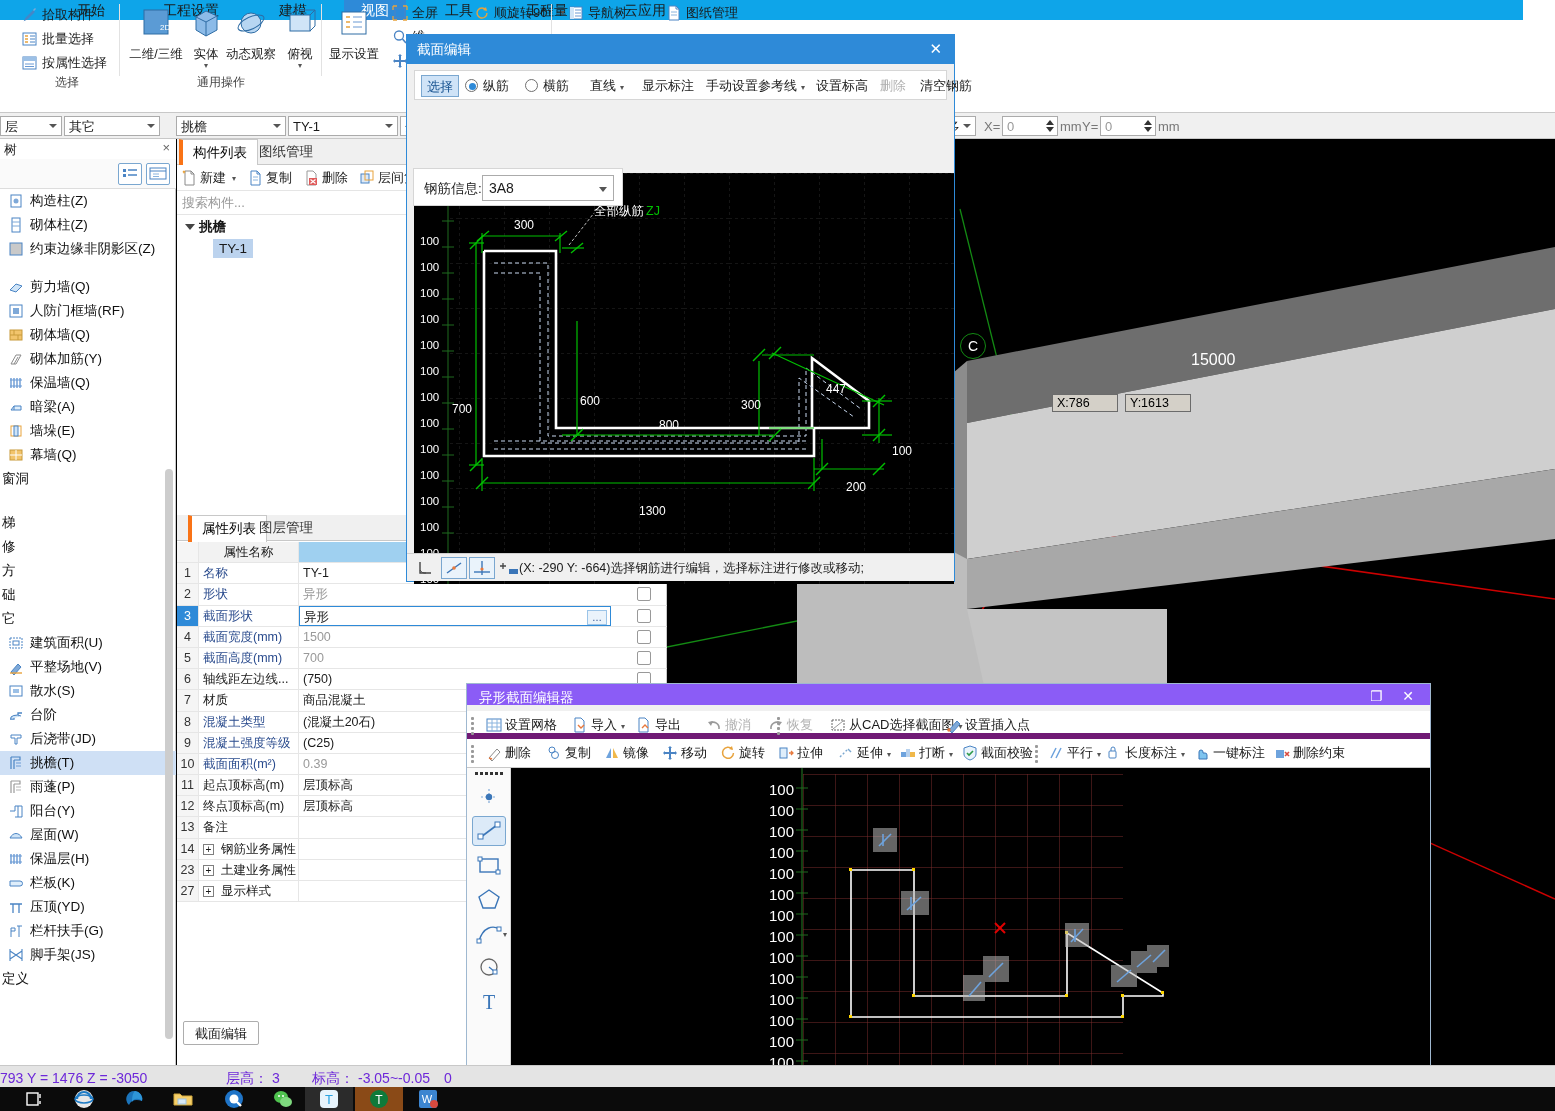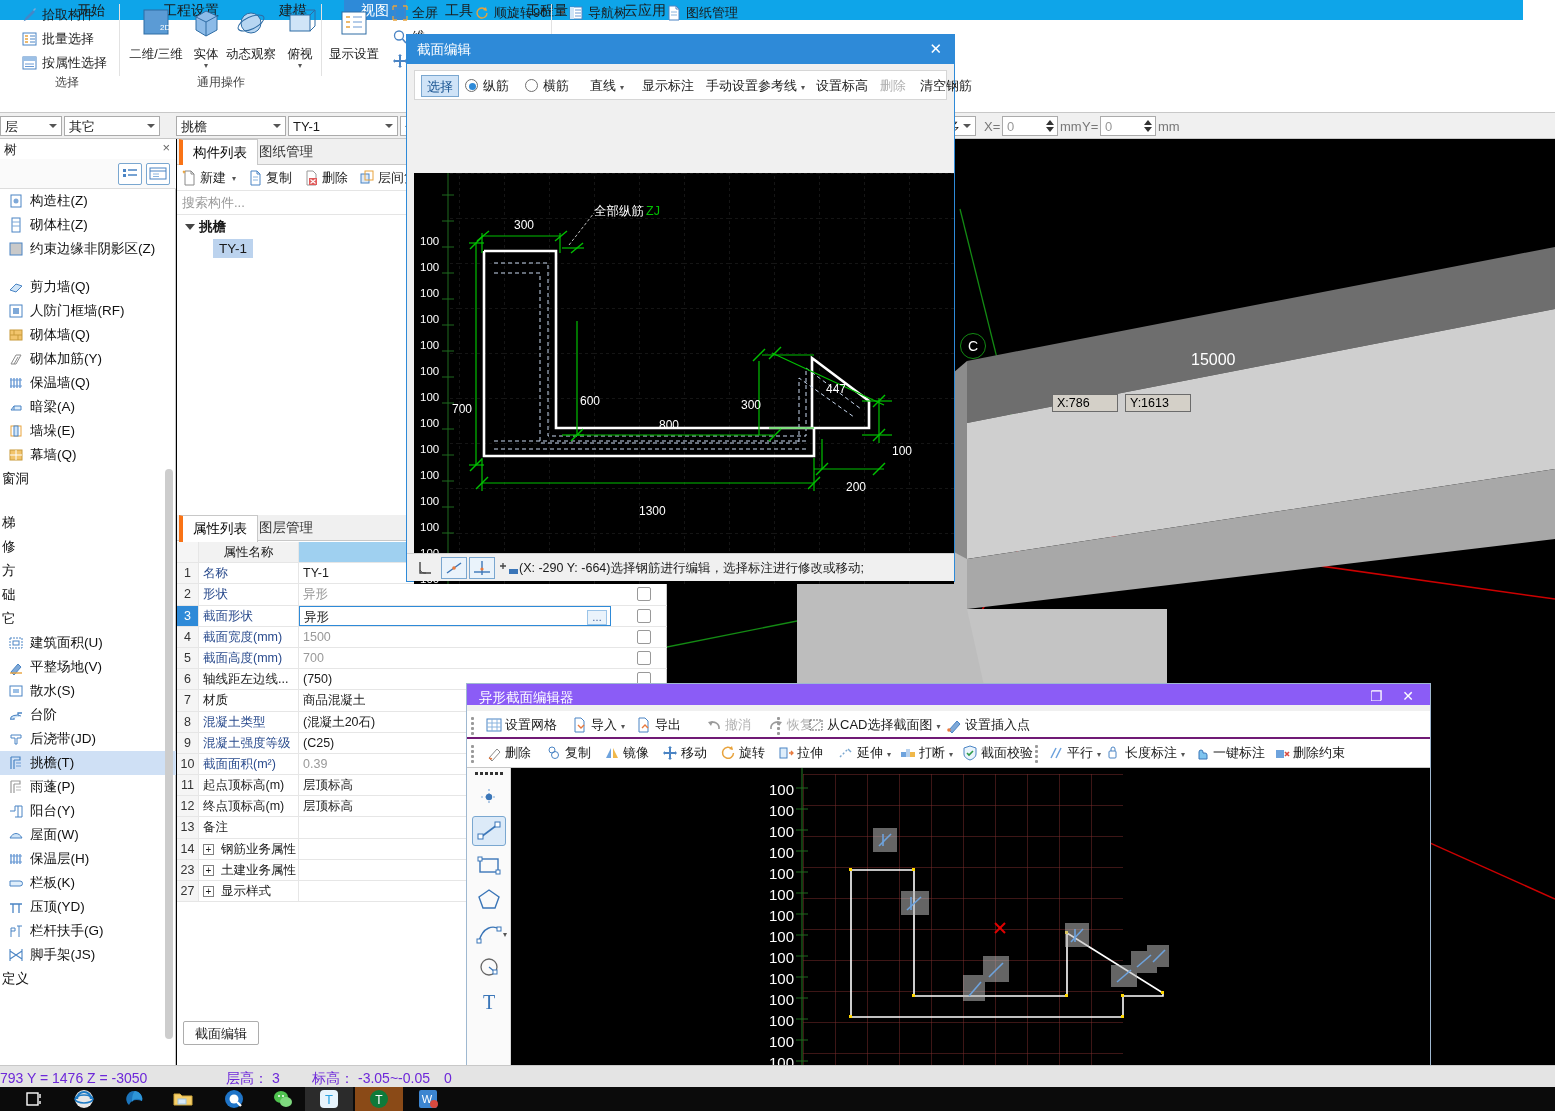--- a/index.html
+++ b/index.html
@@ -157,21 +157,21 @@
   .sbtn { position:absolute; top:3px; width:26px; height:22px; border:1px solid transparent; }
   .sbtn.on { border:1px solid #7aa7d0; background:#eaf3fb; }
   #dlg1-status .stext { position:absolute; left:112px; top:6px; font-size:12.5px; color:#1a1a1a; }
 
   
   #dlg2 { left:466px; top:683px; width:965px; height:428px; background:#f0f0f0; border:1px solid #9fb8d0; }
   #dlg2-title { position:absolute; left:0; top:0; width:963px; height:21px; background:#8b5cf6; }
   #dlg2-title .t { position:absolute; left:12px; top:5px; font-size:13.5px; color:#fff; }
   #dlg2-title .btns { position:absolute; right:8px; top:4px; }
   #dlg2-title .wb { display:inline-block; width:28px; text-align:center; color:#fff; font-size:14px; }
-  #dlg2-tb1 { position:absolute; left:0; top:27px; width:963px; height:28px; background:#fff; border-bottom:2px solid #701a75; }
+  #dlg2-tb1 { position:absolute; left:0; top:27px; width:963px; height:28px; background:#fff; border-bottom:6px solid #701a75; }
   #dlg2-tb2 { position:absolute; left:0; top:55px; width:963px; height:29px; background:#fff; border-bottom:1px solid #c8c8c8; }
   .d2btn { position:absolute; top:3px; height:22px; line-height:21px; font-size:13px;
      padding-left:20px; padding-right:4px; white-space:nowrap; color:#1a1a1a; }
   .d2btn .d2ico { position:absolute; left:1px; top:3px; width:16px; height:16px; }
   .d2btn.dis { color:#b3b3b3; }
   .grip { position:absolute; top:6px; width:3px; height:16px; }
   .grip i { display:block; width:3px; height:3px; background:#9a9a9a; margin-bottom:2px; border-radius:1px;}
   #dlg2-left { position:absolute; left:0; top:84px; width:44px; height:344px; background:#fafafa;
      border-right:1px solid #d8d8d8; }
   .ltool { position:absolute; left:5px; width:34px; height:30px; border:1px solid transparent; border-radius:3px; }
@@ -614,21 +614,21 @@
       <span class="tri"></span>
       <span>挑檐</span>
     </div>
     <div>
       <span class="treeleaf">TY-1</span>
     </div>
   </div>
 
   <div id="propwrap">
     <div class="tabstrip" style="top:0;">
-      <div class="ptab active" style="left:2px;">
+      <div class="ptab active" style="left:11px;">
         <span>属性列表</span>
       </div>
       <div class="ptab" style="left:72px;">
         <span>图层管理</span>
       </div>
     </div>
     <div id="propgrid">
         <div class="prow hdr">
           <div class="pnum"></div>
           <div class="pname">属性名称</div>
@@ -908,20 +908,27 @@
           <text x="6" y="332">100</text>
           <text x="6" y="358">100</text>
         <text x="6" y="384">100</text>
           <text x="6" y="410">100</text>
       </g>
       <text x="180" y="42" fill="#ffffff" font-size="12.5" font-family="Liberation Sans">全部纵筋</text>
       <text x="232" y="42" fill="#00c000" font-size="12.5" font-family="Liberation Sans">ZJ</text>
     </svg>
   </div>
 
+  <div id="dlg1-rebar">
+    <span class="lb">钢筋信息:</span>
+    <div id="rebarcombo">
+      <span>3A8</span>
+      <span class="arr"></span>
+    </div>
+  </div>
 
   <div id="dlg1-status">
     <div class="sbtn" style="left:6px;">
       <svg width="24" height="20" viewBox="0 0 24 20">
           <path d="M6 4v11h11" fill="none" stroke="#444" stroke-width="1.4"></path>
           <path d="M6 12a6 6 0 0 0 6 3" fill="none" stroke="#444"></path>
         </svg>
     </div>
     <div class="sbtn on" style="left:34px;">
       <svg width="24" height="20" viewBox="0 0 24 20">
@@ -978,21 +985,21 @@
             <path d="M13 12A6 6 0 0 0 4 6" fill="none" stroke="#9a9a9a" stroke-width="1.6"></path>
             <polygon points="2,5 7,4 5,9" fill="#9a9a9a"></polygon>
           </svg>
         </span><span>撤消</span></div>
       <div class="d2btn dis" style="left: 300px;"><span class="d2ico">
           <svg width="16" height="16" viewBox="0 0 16 16">
             <path d="M3 12A6 6 0 0 1 12 6" fill="none" stroke="#9a9a9a" stroke-width="1.6"></path>
             <polygon points="14,5 9,4 11,9" fill="#9a9a9a"></polygon>
           </svg>
         </span><span>恢复</span></div>
-      <div class="d2btn" style="left: 340px; text-align: center;"><span class="d2ico">
+      <div class="d2btn" style="left: 362px; text-align: center;"><span class="d2ico">
           <svg width="16" height="16" viewBox="0 0 16 16">
             <rect x="2" y="3" width="12" height="10" fill="none" stroke="#666" stroke-dasharray="2 1"></rect>
             <path d="M3 12l10-8" stroke="#999"></path>
           </svg>
         </span><span>从CAD选择截面图</span><span class="caret" style="display:inline-block;margin-left:4px;">▾</span></div>
       <div class="d2btn" style="left: 478px;"><span class="d2ico">
           <svg width="16" height="16" viewBox="0 0 16 16">
             <path d="M3 13l8-9 3 3-8 9z" fill="#7fa9d8" stroke="#4a84c4"></path>
             <circle cx="3" cy="13" r="1.8" fill="#e8793d"></circle>
           </svg>

